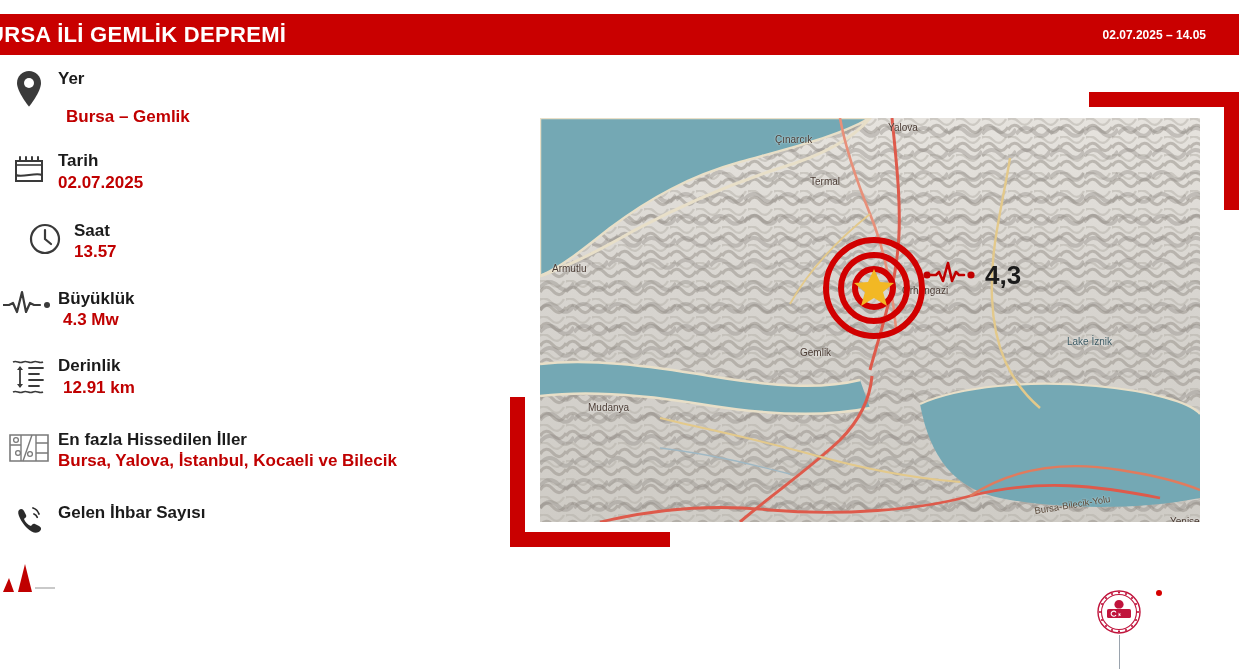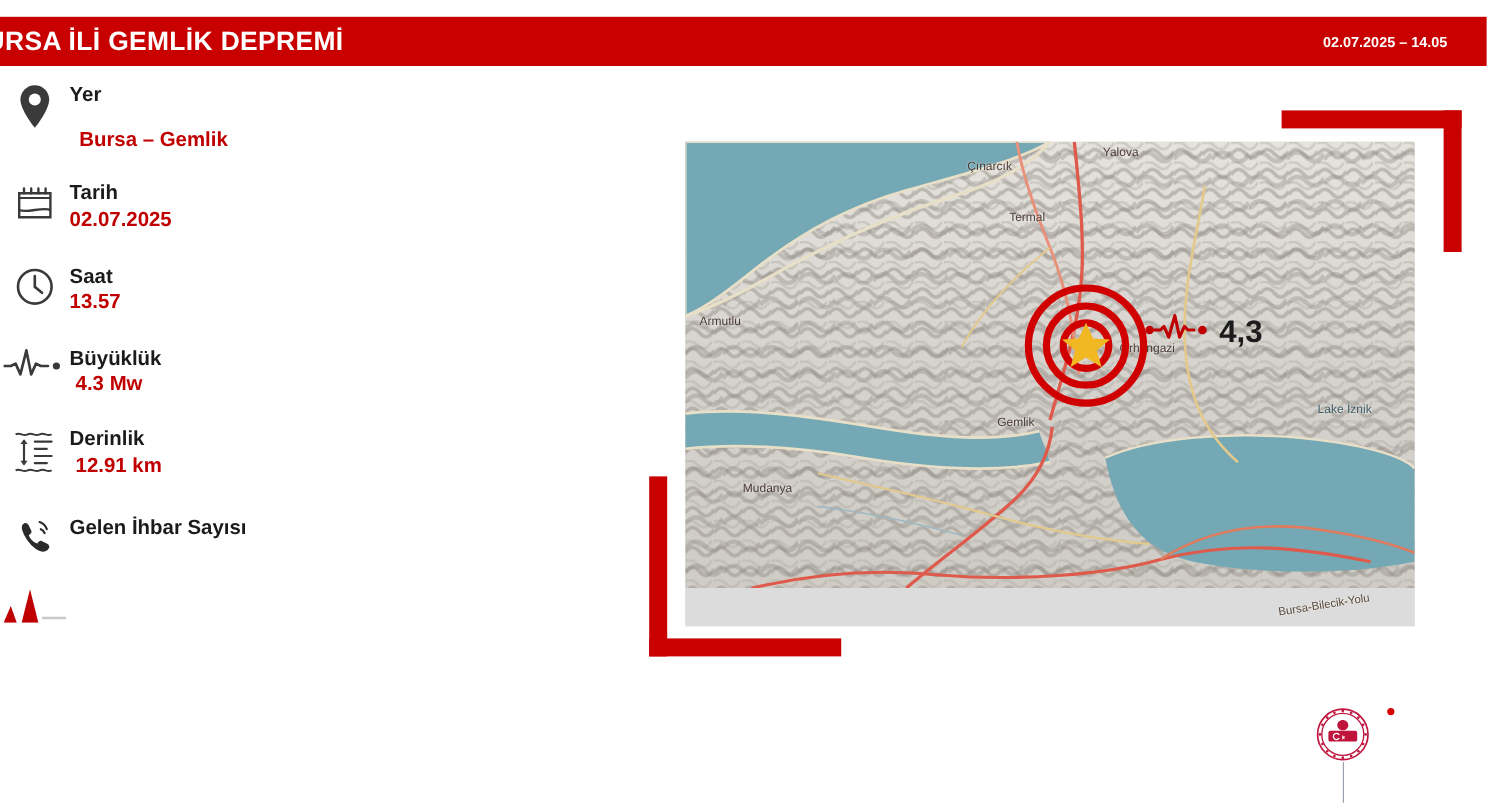--- a/index.html
+++ b/index.html
@@ -45,31 +45,31 @@
     font-size: 17px; font-weight: bold; color: #C00000;
     line-height: 1.3; white-space: nowrap;
   }
   .indent-1 { padding-left: 8px; }
   .indent-2 { padding-left: 5px; }
 
   
   .r-yer      { margin-top: 6px; }
   .r-yer .info-value { margin-top: 17px; }
   .r-tarih    { margin-top: 22px; }
-  .r-saat     { margin-top: 26px; }
+  .r-saat     { margin-top: 26px; margin-left: 16px; }
   .r-buyukluk { margin-top: 25px; }
   .r-derinlik { margin-top: 24px; }
   .r-iller    { margin-top: 30px; }
   .r-ihbar    { margin-top: 30px; }
   .r-bottom   { margin-top: 22px; }
 
   svg.ic { display: block; }
 
   
-  .map-wrap { position: absolute; left: 571px; top: 118px; width: 608px; height: 404px; }
+  .map-wrap { position: absolute; left: 540px; top: 118px; width: 660px; height: 404px; }
   .map-frame { position: absolute; inset: 0; overflow: hidden; background: #DCDCDC; }
   .corner-tr {
     position: absolute; right: -39px; top: -26px;
     width: 150px; height: 118px;
     border-top: 15px solid #C90000;
     border-right: 15px solid #C90000;
     z-index: 4;
   }
   .corner-bl {
     position: absolute; left: -30px; bottom: -25px;
@@ -190,20 +190,37 @@
           <path d="M9 9l-3 4h6zM9 31l-3-4h6z" fill="#3a3a3a"></path>
           <path d="M18 11h14M18 17h10M18 23h14M18 29h10" stroke="#3a3a3a" stroke-width="1.8" stroke-linecap="round"></path>
         </svg>
       </div>
       <div class="info-text">
         <div class="info-label">Derinlik</div>
         <div class="info-value indent-2">12.91 km</div>
       </div>
     </div>
 
+    <div class="info-row r-iller">
+      <div class="info-icon">
+        <svg class="ic" width="44" height="34" viewBox="0 0 44 34">
+          <path d="M3 4h38v26H3z" fill="none" stroke="#7a7a7a" stroke-width="1.6"></path>
+          <path d="M14 4v26M29 4v26" stroke="#7a7a7a" stroke-width="1.4"></path>
+          <path d="M3 14h11M29 12h12M29 22h12" stroke="#7a7a7a" stroke-width="1.4"></path>
+          <path d="M16 30l9-26" stroke="#7a7a7a" stroke-width="1.4"></path>
+          <circle cx="9" cy="9" r="2.4" fill="none" stroke="#7a7a7a" stroke-width="1.3"></circle>
+          <circle cx="11" cy="22" r="2.4" fill="none" stroke="#7a7a7a" stroke-width="1.3"></circle>
+          <circle cx="23" cy="23" r="2.4" fill="none" stroke="#7a7a7a" stroke-width="1.3"></circle>
+        </svg>
+      </div>
+      <div class="info-text">
+        <div class="info-label">En fazla Hissedilen İller</div>
+        <div class="info-value">Bursa, Yalova, İstanbul, Kocaeli ve Bilecik</div>
+      </div>
+    </div>
 
     <div class="info-row r-ihbar">
       <div class="info-icon">
         <svg class="ic" width="34" height="34" viewBox="0 0 34 34">
           <path d="M7 6c2-2 4-1 5 1l2 4c1 2-1 3-2 4 1 3 4 6 7 7 1-1 2-3 4-2l4 2c2 1 3 3 1 5-3 3-8 2-13-3S4 9 7 6z" fill="#2b2b2b"></path>
           <path d="M21 4c3 1 5 3 6 6" fill="none" stroke="#2b2b2b" stroke-width="1.8" stroke-linecap="round"></path>
           <path d="M22 10c1.6.6 2.6 1.6 3.2 3.2" fill="none" stroke="#2b2b2b" stroke-width="1.8" stroke-linecap="round"></path>
         </svg>
       </div>
       <div class="info-text">

